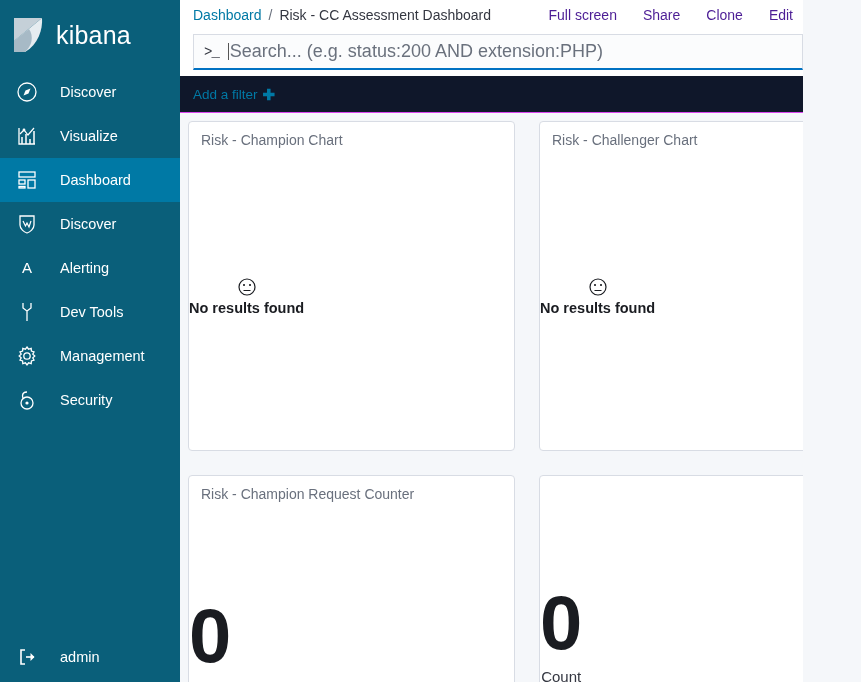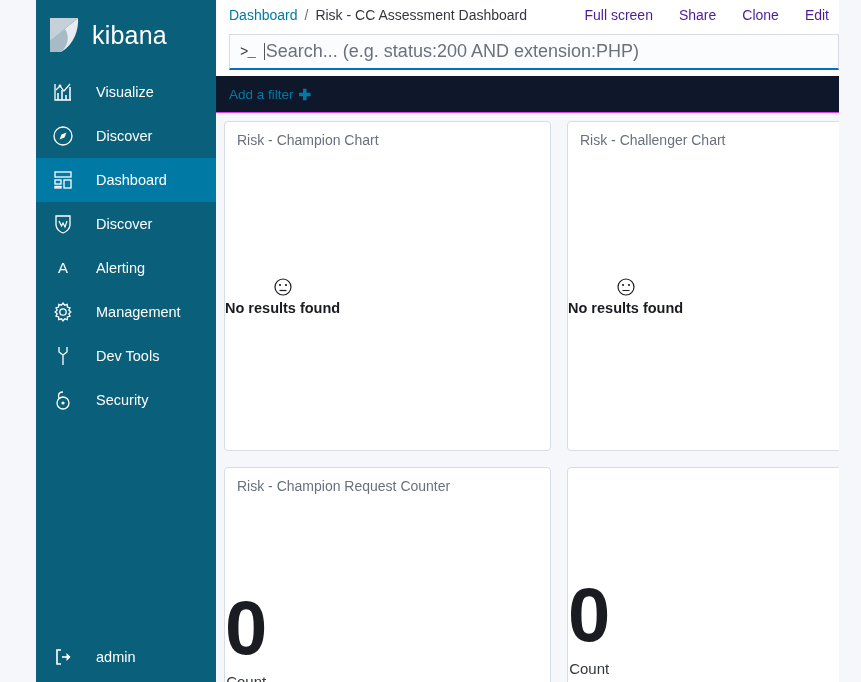--- a/index.html
+++ b/index.html
@@ -2,21 +2,21 @@
 <html><head>
 <meta charset="utf-8">
 <style>
   * { box-sizing: border-box; margin: 0; padding: 0; }
   html, body {
     width: 861px; height: 682px;
     overflow: hidden;
     font-family: "Liberation Sans", sans-serif;
     background: #f5f7fa;
   }
-  .app { display: flex; width: 803px; height: 682px; margin-left: 36px; }
+  .app { display: flex; width: 803px; height: 682px; }
 
   
   .sidebar {
     width: 180px;
     min-width: 180px;
     height: 682px;
     background: #0a5f7a;
     display: flex;
     flex-direction: column;
     color: #ffffff;
@@ -152,21 +152,21 @@
     gap: 5px;
   }
   .plus-ico { font-size: 15px; font-weight: bold; line-height: 1; color: #0079a5; }
 
   .grid {
     flex: 1 1 auto;
     padding: 8px 0 0 8px;
     display: grid;
     grid-template-columns: 327px 327px;
     grid-auto-rows: 330px;
-    gap: 16px;
+    gap: 24px;
     overflow: hidden;
   }
   .panel {
     background: #ffffff;
     border: 1px solid #d8dce4;
     border-radius: 4px;
     display: flex;
     flex-direction: column;
     overflow: hidden;
   }
@@ -233,39 +233,39 @@
         </svg>
       </span>
       <span class="brand-name">kibana</span>
     </div>
 
     <div class="nav">
 
       <div class="nav-item">
         <span class="nav-ico">
           <svg width="22" height="22" viewBox="0 0 22 22" fill="none" stroke="#fff" stroke-width="1.3">
+            <circle cx="11" cy="11" r="9"></circle>
+            <path d="M14.5 7.5 L9.5 9.5 L7.5 14.5 L12.5 12.5 Z" fill="#fff" stroke="none"></path>
+          </svg>
+        </span>
+        <span class="nav-label">Discover</span>
+      </div>
+
+      <div class="nav-item">
+        <span class="nav-ico">
+          <svg width="22" height="22" viewBox="0 0 22 22" fill="none" stroke="#fff" stroke-width="1.3">
             <path d="M3 3 V19 H19"></path>
             <path d="M3 19 V19 M6 19 V12 M10 19 V9 M14 19 V14 M18 19 V6" stroke-width="1.5"></path>
             <path d="M4 9 L8 5 L12 10 L18 3" stroke-width="1.2"></path>
             <circle cx="8" cy="5" r="1.4" fill="#fff" stroke="none"></circle>
           </svg>
         </span>
         <span class="nav-label">Visualize</span>
       </div>
 
-      <div class="nav-item">
-        <span class="nav-ico">
-          <svg width="22" height="22" viewBox="0 0 22 22" fill="none" stroke="#fff" stroke-width="1.3">
-            <circle cx="11" cy="11" r="9"></circle>
-            <path d="M14.5 7.5 L9.5 9.5 L7.5 14.5 L12.5 12.5 Z" fill="#fff" stroke="none"></path>
-          </svg>
-        </span>
-        <span class="nav-label">Discover</span>
-      </div>
-
       <div class="nav-item active">
         <span class="nav-ico">
           <svg width="22" height="22" viewBox="0 0 22 22" fill="none" stroke="#fff" stroke-width="1.3">
             <rect x="3" y="3" width="16" height="5"></rect>
             <rect x="3" y="11" width="6" height="4"></rect>
             <rect x="3" y="17.5" width="6" height="1.5"></rect>
             <rect x="12" y="11" width="7" height="8"></rect>
           </svg>
         </span>
         <span class="nav-label">Dashboard</span>
@@ -286,34 +286,34 @@
           <svg width="22" height="22" viewBox="0 0 22 22">
             <text x="11" y="16" font-family="Liberation Sans, sans-serif" font-size="15" fill="#fff" text-anchor="middle">A</text>
           </svg>
         </span>
         <span class="nav-label">Alerting</span>
       </div>
 
       <div class="nav-item">
         <span class="nav-ico">
           <svg width="22" height="22" viewBox="0 0 22 22" fill="none" stroke="#fff" stroke-width="1.3">
+            <path d="M7 2 V7 L11 10 V20 M15 2 V7 L11 10"></path>
+          </svg>
+        </span>
+        <span class="nav-label">Dev Tools</span>
+      </div>
+
+      <div class="nav-item">
+        <span class="nav-ico">
+          <svg width="22" height="22" viewBox="0 0 22 22" fill="none" stroke="#fff" stroke-width="1.3">
             <circle cx="11" cy="11" r="3.2"></circle>
             <path d="M11 2 L12.6 4.2 L15.2 3.4 L15.4 6.1 L18 6.8 L16.8 9.2 L18.8 11 L16.8 12.8 L18 15.2 L15.4 15.9 L15.2 18.6 L12.6 17.8 L11 20 L9.4 17.8 L6.8 18.6 L6.6 15.9 L4 15.2 L5.2 12.8 L3.2 11 L5.2 9.2 L4 6.8 L6.6 6.1 L6.8 3.4 L9.4 4.2 Z"></path>
           </svg>
         </span>
         <span class="nav-label">Management</span>
-      </div>
-
-      <div class="nav-item">
-        <span class="nav-ico">
-          <svg width="22" height="22" viewBox="0 0 22 22" fill="none" stroke="#fff" stroke-width="1.3">
-            <path d="M7 2 V7 L11 10 V20 M15 2 V7 L11 10"></path>
-          </svg>
-        </span>
-        <span class="nav-label">Dev Tools</span>
       </div>
 
       <div class="nav-item">
         <span class="nav-ico">
           <svg width="22" height="22" viewBox="0 0 22 22" fill="none" stroke="#fff" stroke-width="1.3">
             <path d="M11 3 C8 3 6.5 5 6.5 7 C6.5 9 8 10 8 10"></path>
             <circle cx="11" cy="14" r="6"></circle>
             <circle cx="11" cy="14" r="1.6" fill="#fff" stroke="none"></circle>
           </svg>
         </span>

